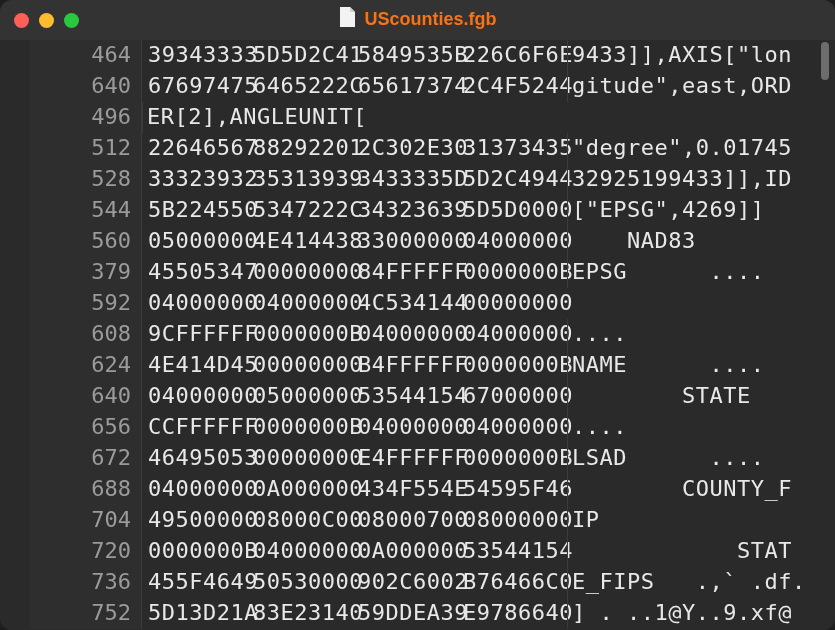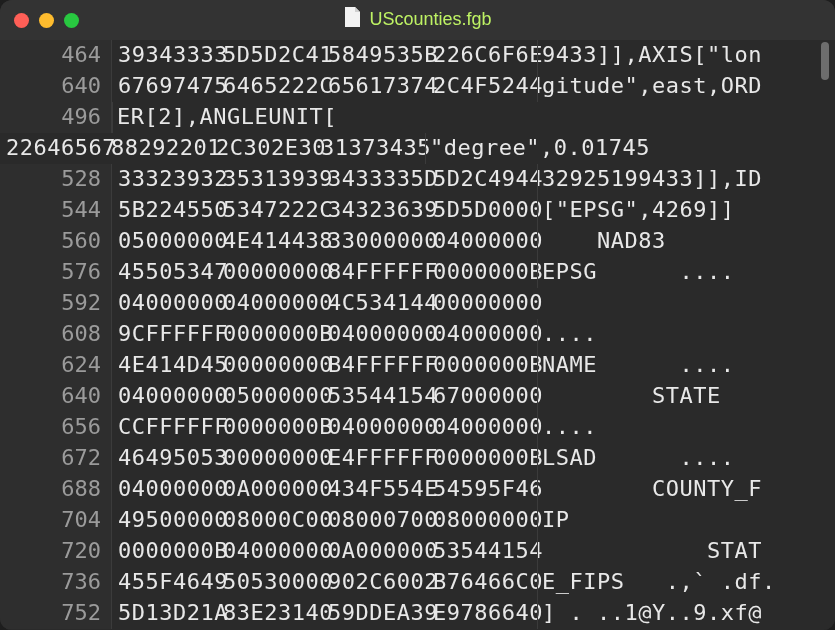--- a/index.html
+++ b/index.html
@@ -47,24 +47,24 @@
     display: flex;
     align-items: center;
     justify-content: center;
     gap: 8px;
     pointer-events: none;
   }
   .file-icon {
     display: inline-block;
   }
   .title-text {
-    color: #bef264;
+    color: #f97316;
     font-family: -apple-system, BlinkMacSystemFont, "Segoe UI", sans-serif;
     font-size: 18px;
-    font-weight: 400;
+    font-weight: 700;
   }
   .content {
     flex: 1;
     position: relative;
     background: #2a2a2a;
     overflow: hidden;
   }
   .scrollbar-track {
     position: absolute;
     right: 3px;
@@ -82,20 +82,21 @@
     left: 1px;
   }
   .rows {
     display: flex;
     flex-direction: column;
   }
   .row {
     display: flex;
     align-items: stretch;
     height: 31px;
+    margin-left: 30px;
   }
   .offset {
     width: 112px;
     min-width: 112px;
     text-align: right;
     padding-right: 10px;
     color: #9b9b9b;
     background: #2e2e2e;
     border-right: 1px solid #3b3b3b;
     display: flex;
@@ -168,20 +169,21 @@
             <span>65617374</span>
             <span>2C4F5244</span>
           </div>
           <div class="ascii">gitude",east,ORD</div>
         </div>
         <div class="row">
           <div class="offset">496</div>
           <div class="ascii">ER[2],ANGLEUNIT[</div>
         </div>
         <div class="row">
+          <div class="offset">512</div>
           <div class="hex">
             <span>22646567</span>
             <span>88292201</span>
             <span>2C302E30</span>
             <span>31373435</span>
           </div>
           <div class="ascii">"degree",0.01745</div>
         </div>
         <div class="row">
           <div class="offset">528</div>
@@ -207,21 +209,21 @@
           <div class="offset">560</div>
           <div class="hex">
             <span>05000000</span>
             <span>4E414438</span>
             <span>33000000</span>
             <span>04000000</span>
           </div>
           <div class="ascii">    NAD83       </div>
         </div>
         <div class="row">
-          <div class="offset">576</div>
+          <div class="offset">379</div>
           <div class="hex">
             <span>45505347</span>
             <span>00000000</span>
             <span>84FFFFFF</span>
             <span>0000000B</span>
           </div>
           <div class="ascii">EPSG      ....  </div>
         </div>
         <div class="row">
           <div class="offset">592</div>

